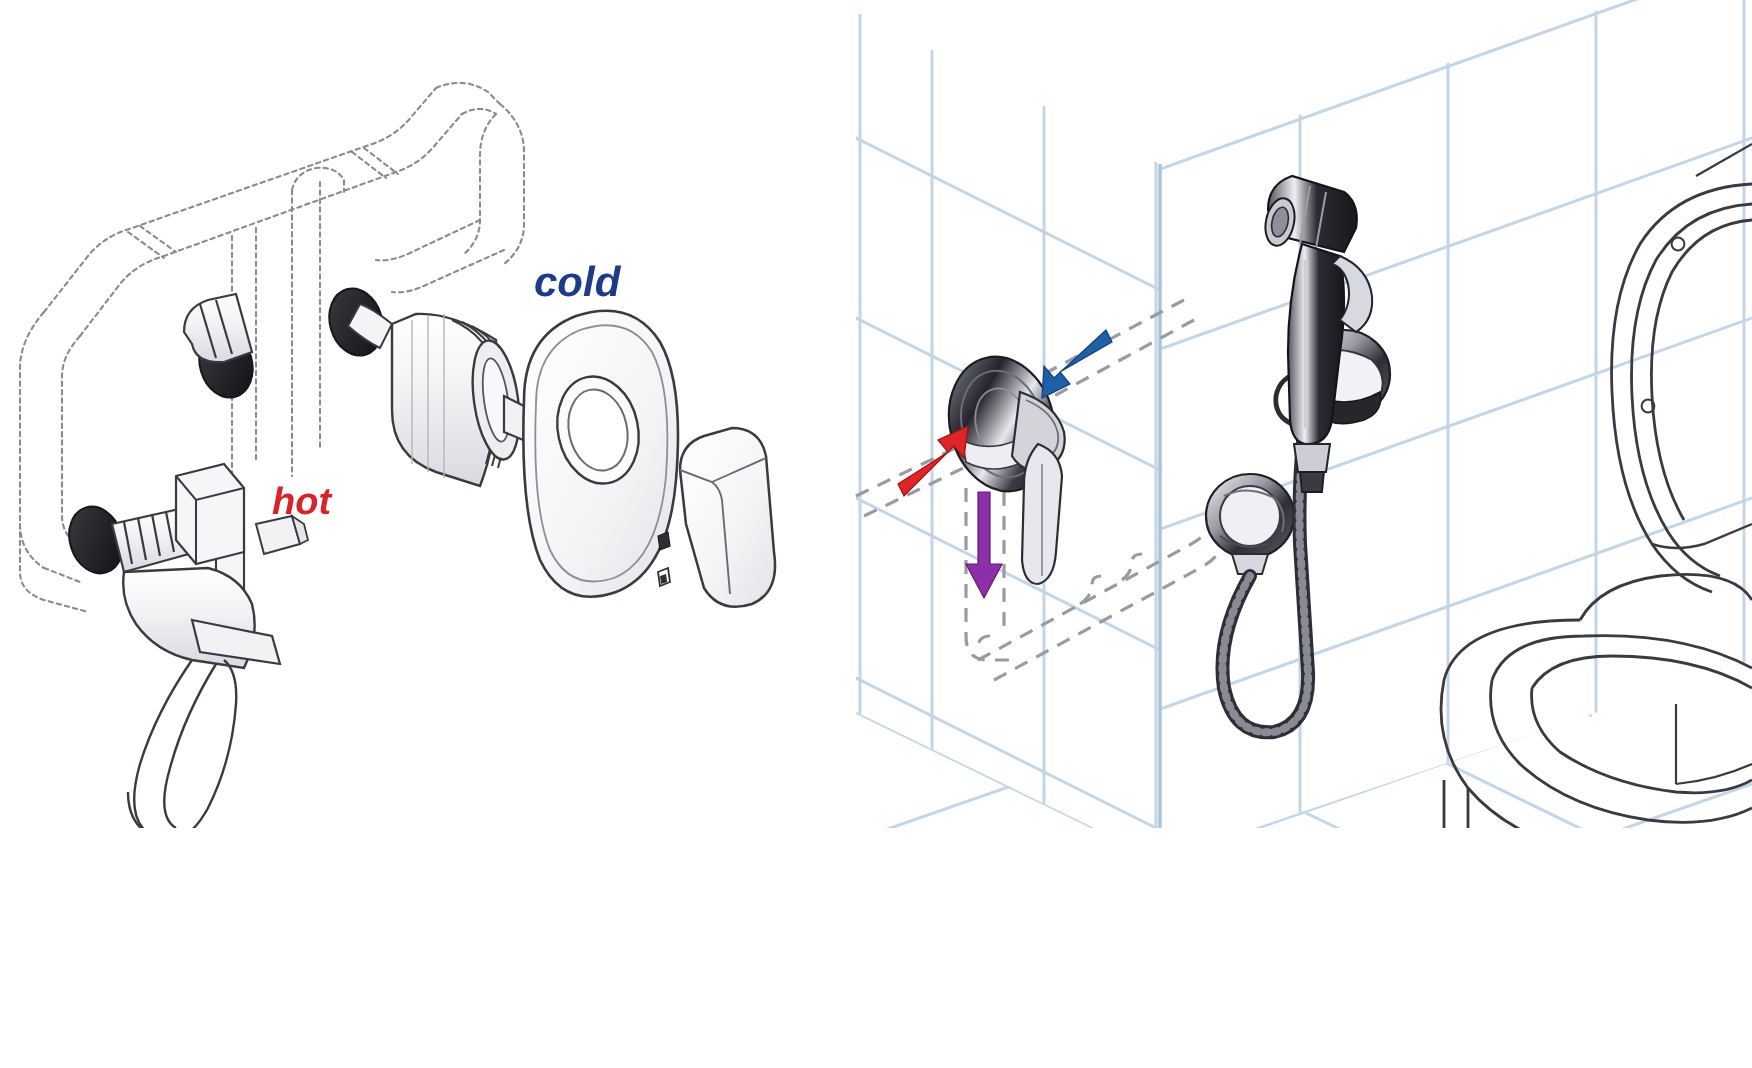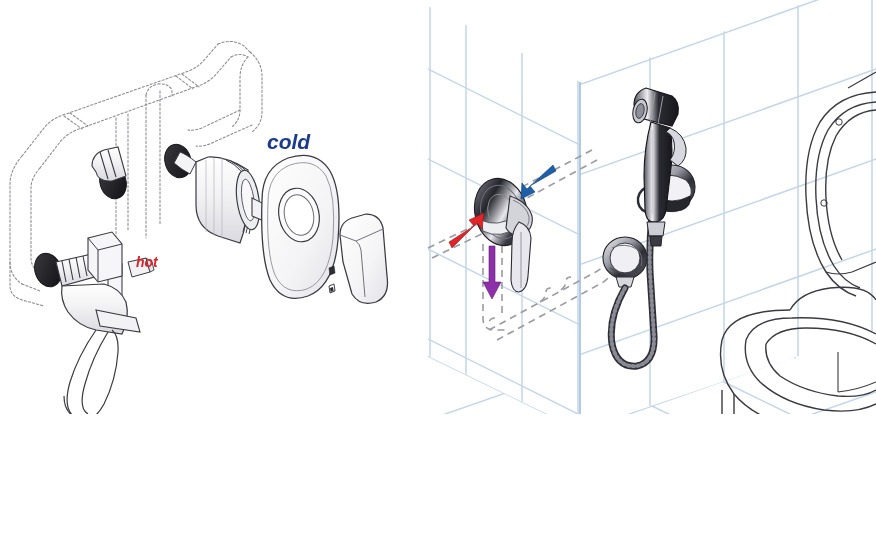--- a/index.html
+++ b/index.html
@@ -33,22 +33,22 @@
     user-select: none;
   }
   #label-cold {
     left: 267px;
     top: 130px;
     font-size: 21px;
     color: #1c3b8b;
   }
   #label-hot {
     left: 136px;
-    top: 254px;
-    font-size: 14px;
+    top: 241px;
+    font-size: 19px;
     color: #d7232a;
   }
   #caption {
     position: absolute;
     left: 58px;
     top: 476px;
     font-size: 15.5px;
     font-weight: bold;
     color: #32323c;
     letter-spacing: 0.1px;

